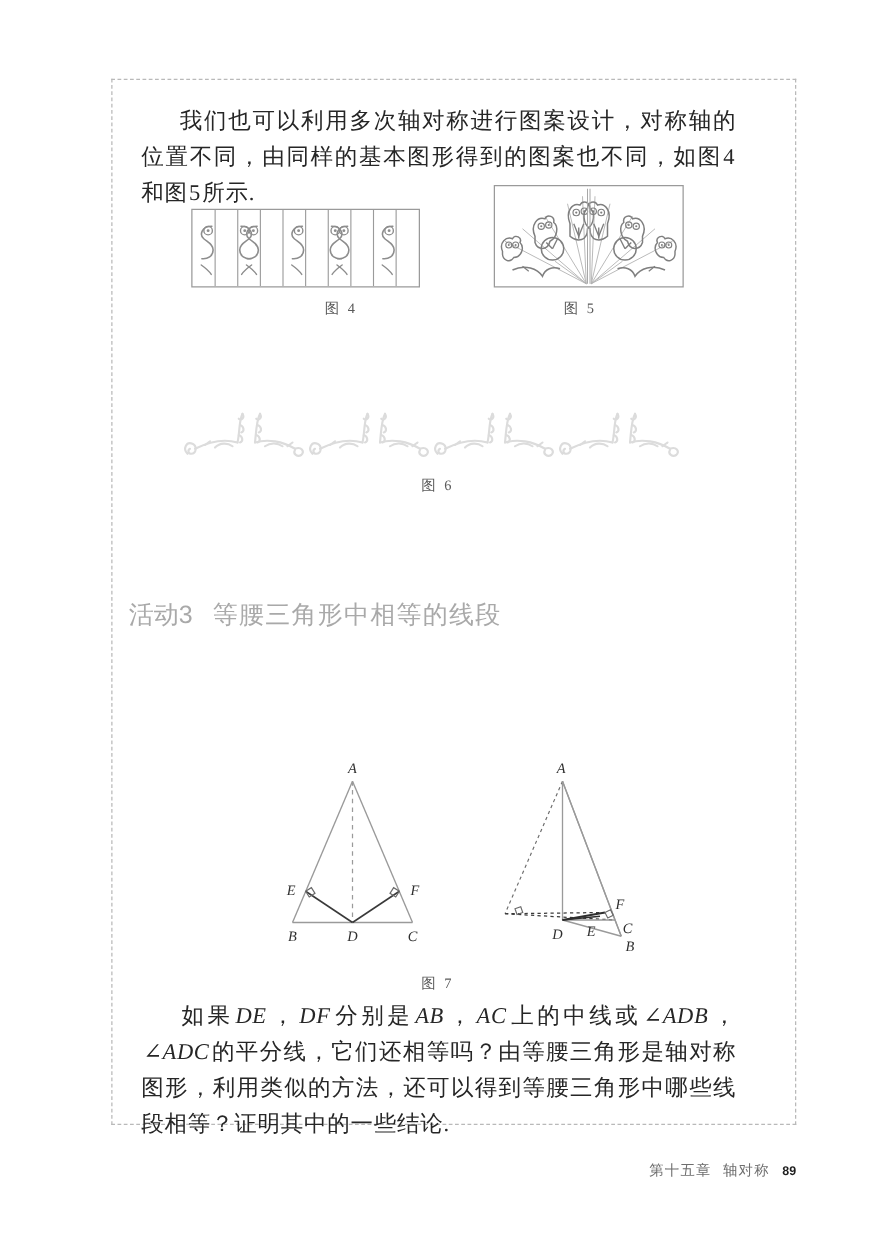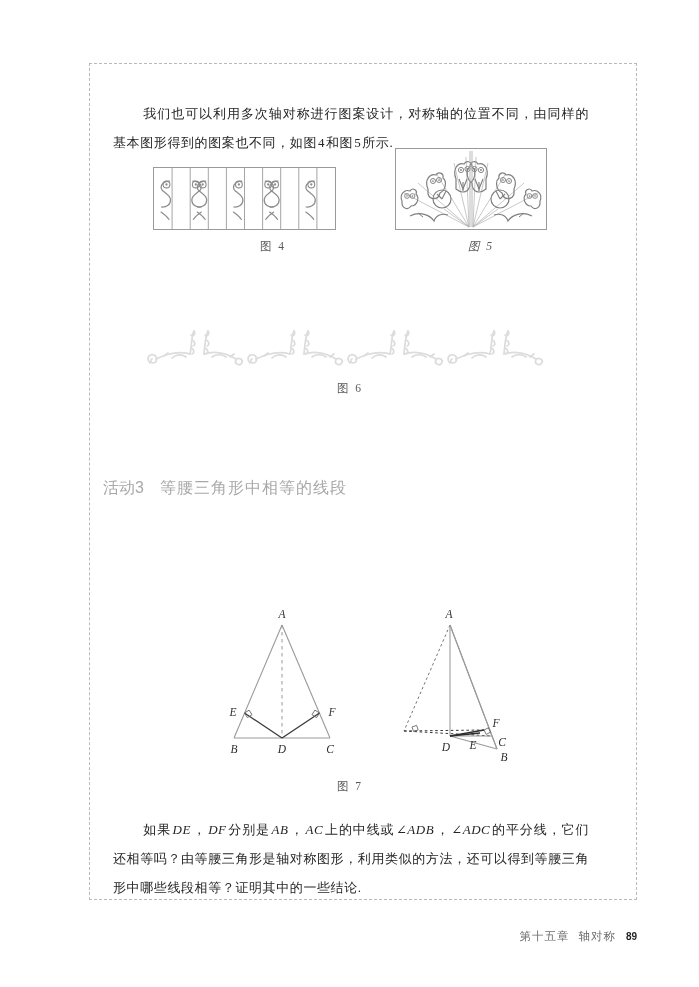--- a/index.html
+++ b/index.html
@@ -28,27 +28,26 @@
     top: 63px;
     width: 548px;
     height: 837px;
     border: 1px dashed #b9b9b9;
     box-sizing: border-box;
   }
 
   
   .para {
     position: absolute;
-    font-size: 13px;
+    font-size: 18px;
     line-height: 29px;
     letter-spacing: 0.6px;
     color: #262626;
     text-align: justify;
     text-justify: inter-ideograph;
-    margin-top: 17px;
   }
   .para .ind { display: inline-block; width: 30px; }
   .math {
     font-family: "Liberation Serif", "DejaVu Serif", serif;
     font-style: italic;
     letter-spacing: 0.5px;
     padding: 0 1.5px;
   }
   .num { font-family: "Liberation Serif", serif; font-style: normal; padding: 0 1px; }
 
@@ -57,37 +56,37 @@
   #para-3 { left: 113px; top: 402px; width: 476px; }
   #para-4 { left: 113px; top: 522px; width: 476px; }
   #para-5 { left: 113px; top: 798px; width: 476px; }
 
   
   #activity-heading {
     position: absolute;
     left: 103px;
     top: 478px;
     font-family: "Liberation Sans", sans-serif;
-    font-size: 16px;
+    font-size: 20px;
     letter-spacing: 1px;
     color: #a9a9a9;
   }
   #activity-heading .act-num { letter-spacing: 0px; }
   #activity-heading .act-title { margin-left: 16px; }
 
   
   .fig-cap {
     position: absolute;
     font-size: 11.5px;
     color: #5a5a5a;
     letter-spacing: 2px;
     text-align: center;
   }
   #cap-4 { left: 196px; top: 239px; width: 90px; text-align: right; }
-  #cap-5 { left: 436px; top: 239px; width: 90px; font-style: italic; }
+  #cap-5 { left: 419px; top: 239px; width: 90px; }
   #cap-6 { left: 305px; top: 381px; width: 90px; }
   #cap-7 { left: 305px; top: 779px; width: 90px; }
 
   
   #fig4 {
     position: absolute;
     left: 153px; top: 167px;
     width: 183px; height: 63px;
     border: 1px solid #9a9a9a;
     background: #fff;

